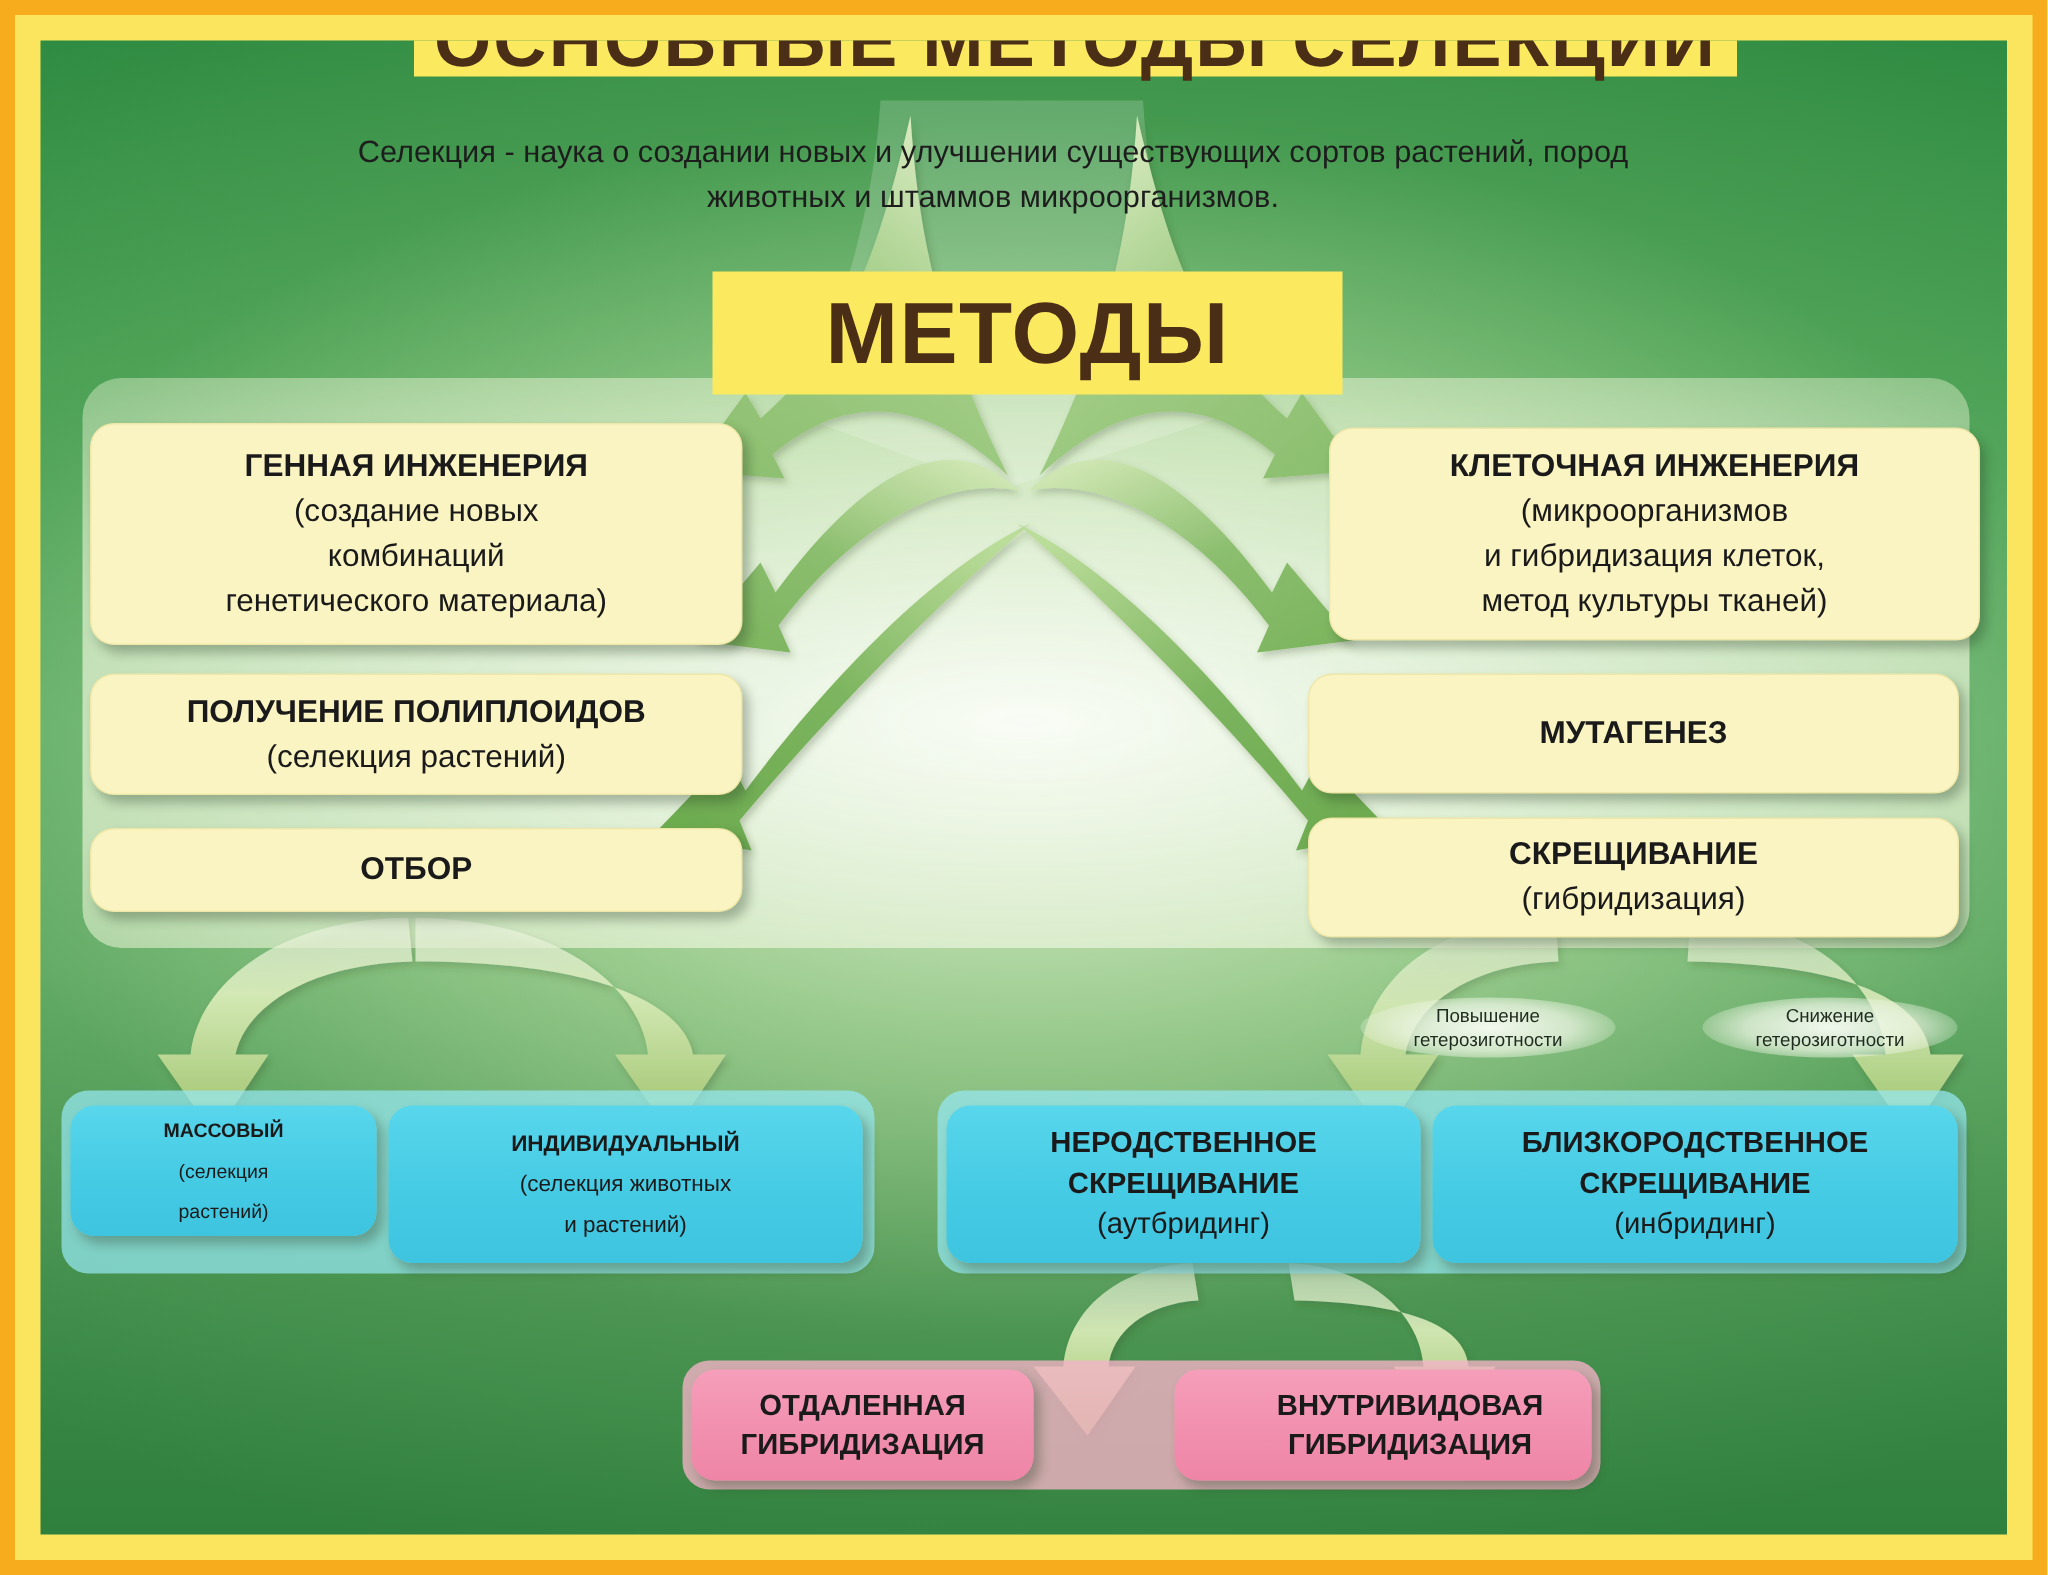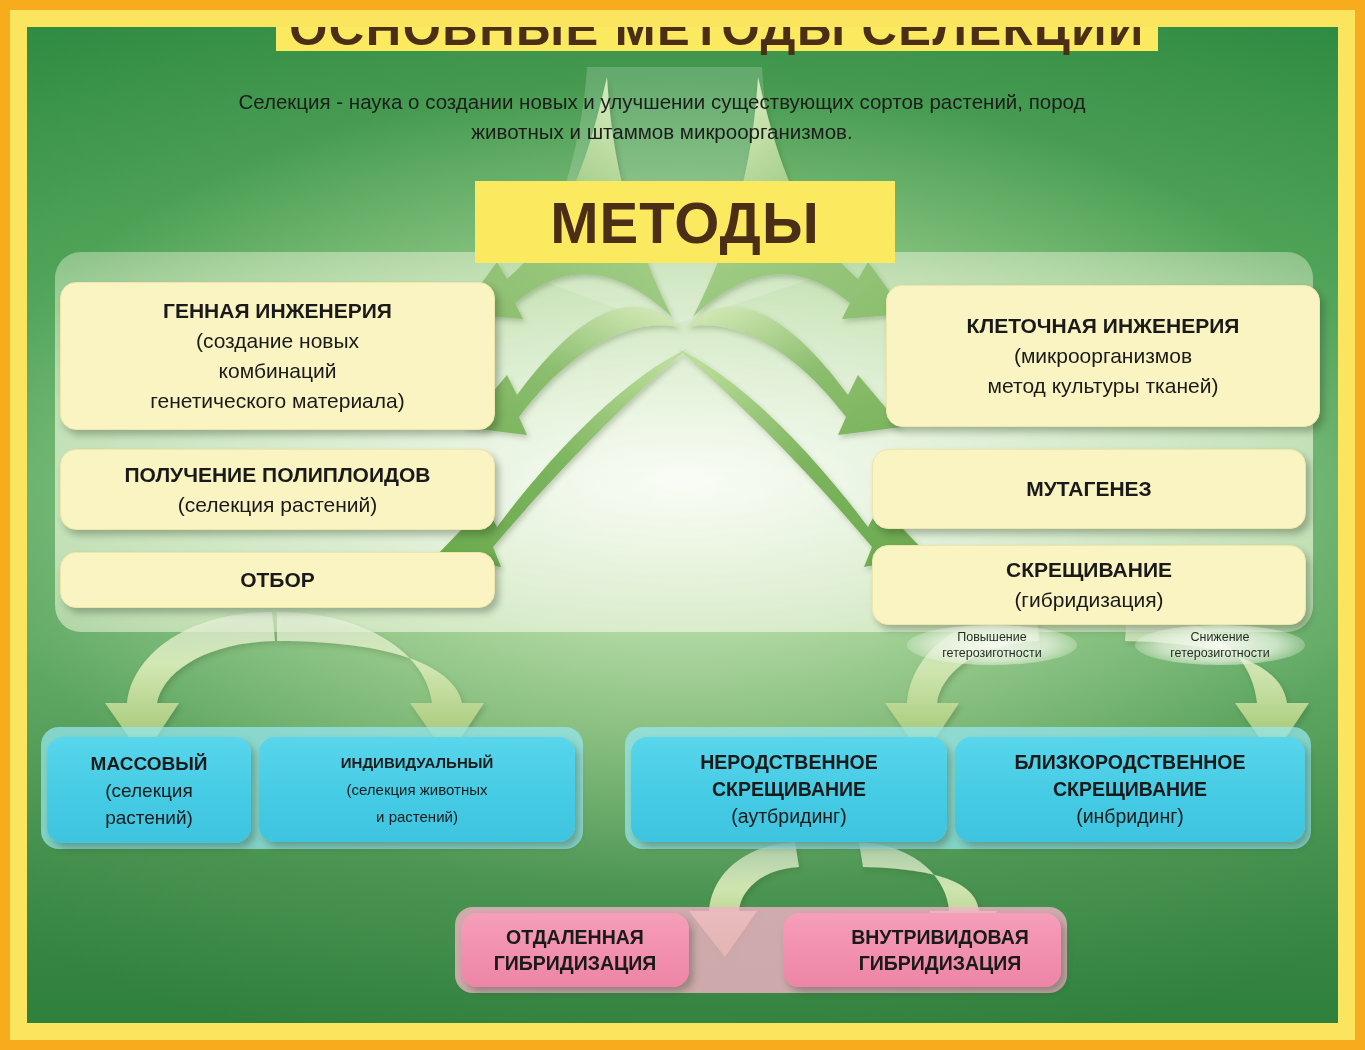--- a/index.html
+++ b/index.html
@@ -149,20 +149,21 @@
   
   .hetero {
     position: absolute;
     text-align: center;
     font-size: 12.5px;
     line-height: 16px;
     color: #1E2B1E;
     border-radius: 50%;
     padding: 4px 10px;
     background: radial-gradient(60% 70% at 50% 50%, rgba(248,252,244,0.95) 0%, rgba(235,244,226,0.75) 55%, rgba(225,238,215,0.0) 100%);
+    margin-top: 40px;
   }
 </style>
 </head>
 <body>
 
 <div id="poster">
   <div class="frame-outer"></div>
   <div class="frame-inner"></div>
 
   <div class="stage">
@@ -280,20 +281,21 @@
       <span class="ln">(селекция растений)</span>
     </div>
 
     <div class="node yellow" style="left:33px; top:525px; width:435px; height:56px; font-size:21px; line-height:30px;">
       <span class="ln ttl">ОТБОР</span>
     </div>
 
     <div class="node yellow" style="left:845px; top:258px; width:434px; height:142px; font-size:21px; line-height:30px;margin-left:14px;">
       <span class="ln ttl">КЛЕТОЧНАЯ ИНЖЕНЕРИЯ</span>
       <span class="ln">(микроорганизмов</span>
+      <span class="ln">и гибридизация клеток,</span>
       <span class="ln">метод культуры тканей)</span>
     </div>
 
     <div class="node yellow" style="left:845px; top:422px; width:434px; height:80px; font-size:21px; line-height:30px;">
       <span class="ln ttl">МУТАГЕНЕЗ</span>
     </div>
 
     <div class="node yellow" style="left:845px; top:518px; width:434px; height:80px; font-size:21px; line-height:30px;">
       <span class="ln ttl">СКРЕЩИВАНИЕ</span>
       <span class="ln">(гибридизация)</span>
@@ -304,21 +306,21 @@
       <span class="ln">гетерозиготности</span>
     </div>
     <div class="hetero" style="left:1108px; top:598px; width:150px;">
       <span class="ln">Снижение</span>
       <span class="ln">гетерозиготности</span>
     </div>
 
     <div class="plate cyan" style="left:14px; top:700px; width:542px; height:122px;"></div>
     <div class="plate cyan" style="left:598px; top:700px; width:686px; height:122px;"></div>
 
-    <div class="node blue" style="left:20px; top:710px; width:204px; height:106px; font-size:19px; line-height:27px;">
+    <div class="node blue" style="left:20px; top:710px; width:204px; height:87px; font-size:13px; line-height:27px;">
       <span class="ln ttl">МАССОВЫЙ</span>
       <span class="ln">(селекция</span>
       <span class="ln">растений)</span>
     </div>
 
     <div class="node blue" style="left:232px; top:710px; width:316px; height:105px; font-size:15px; line-height:27px;">
       <span class="ln ttl">ИНДИВИДУАЛЬНЫЙ</span>
       <span class="ln">(селекция животных</span>
       <span class="ln">и растений)</span>
     </div>

